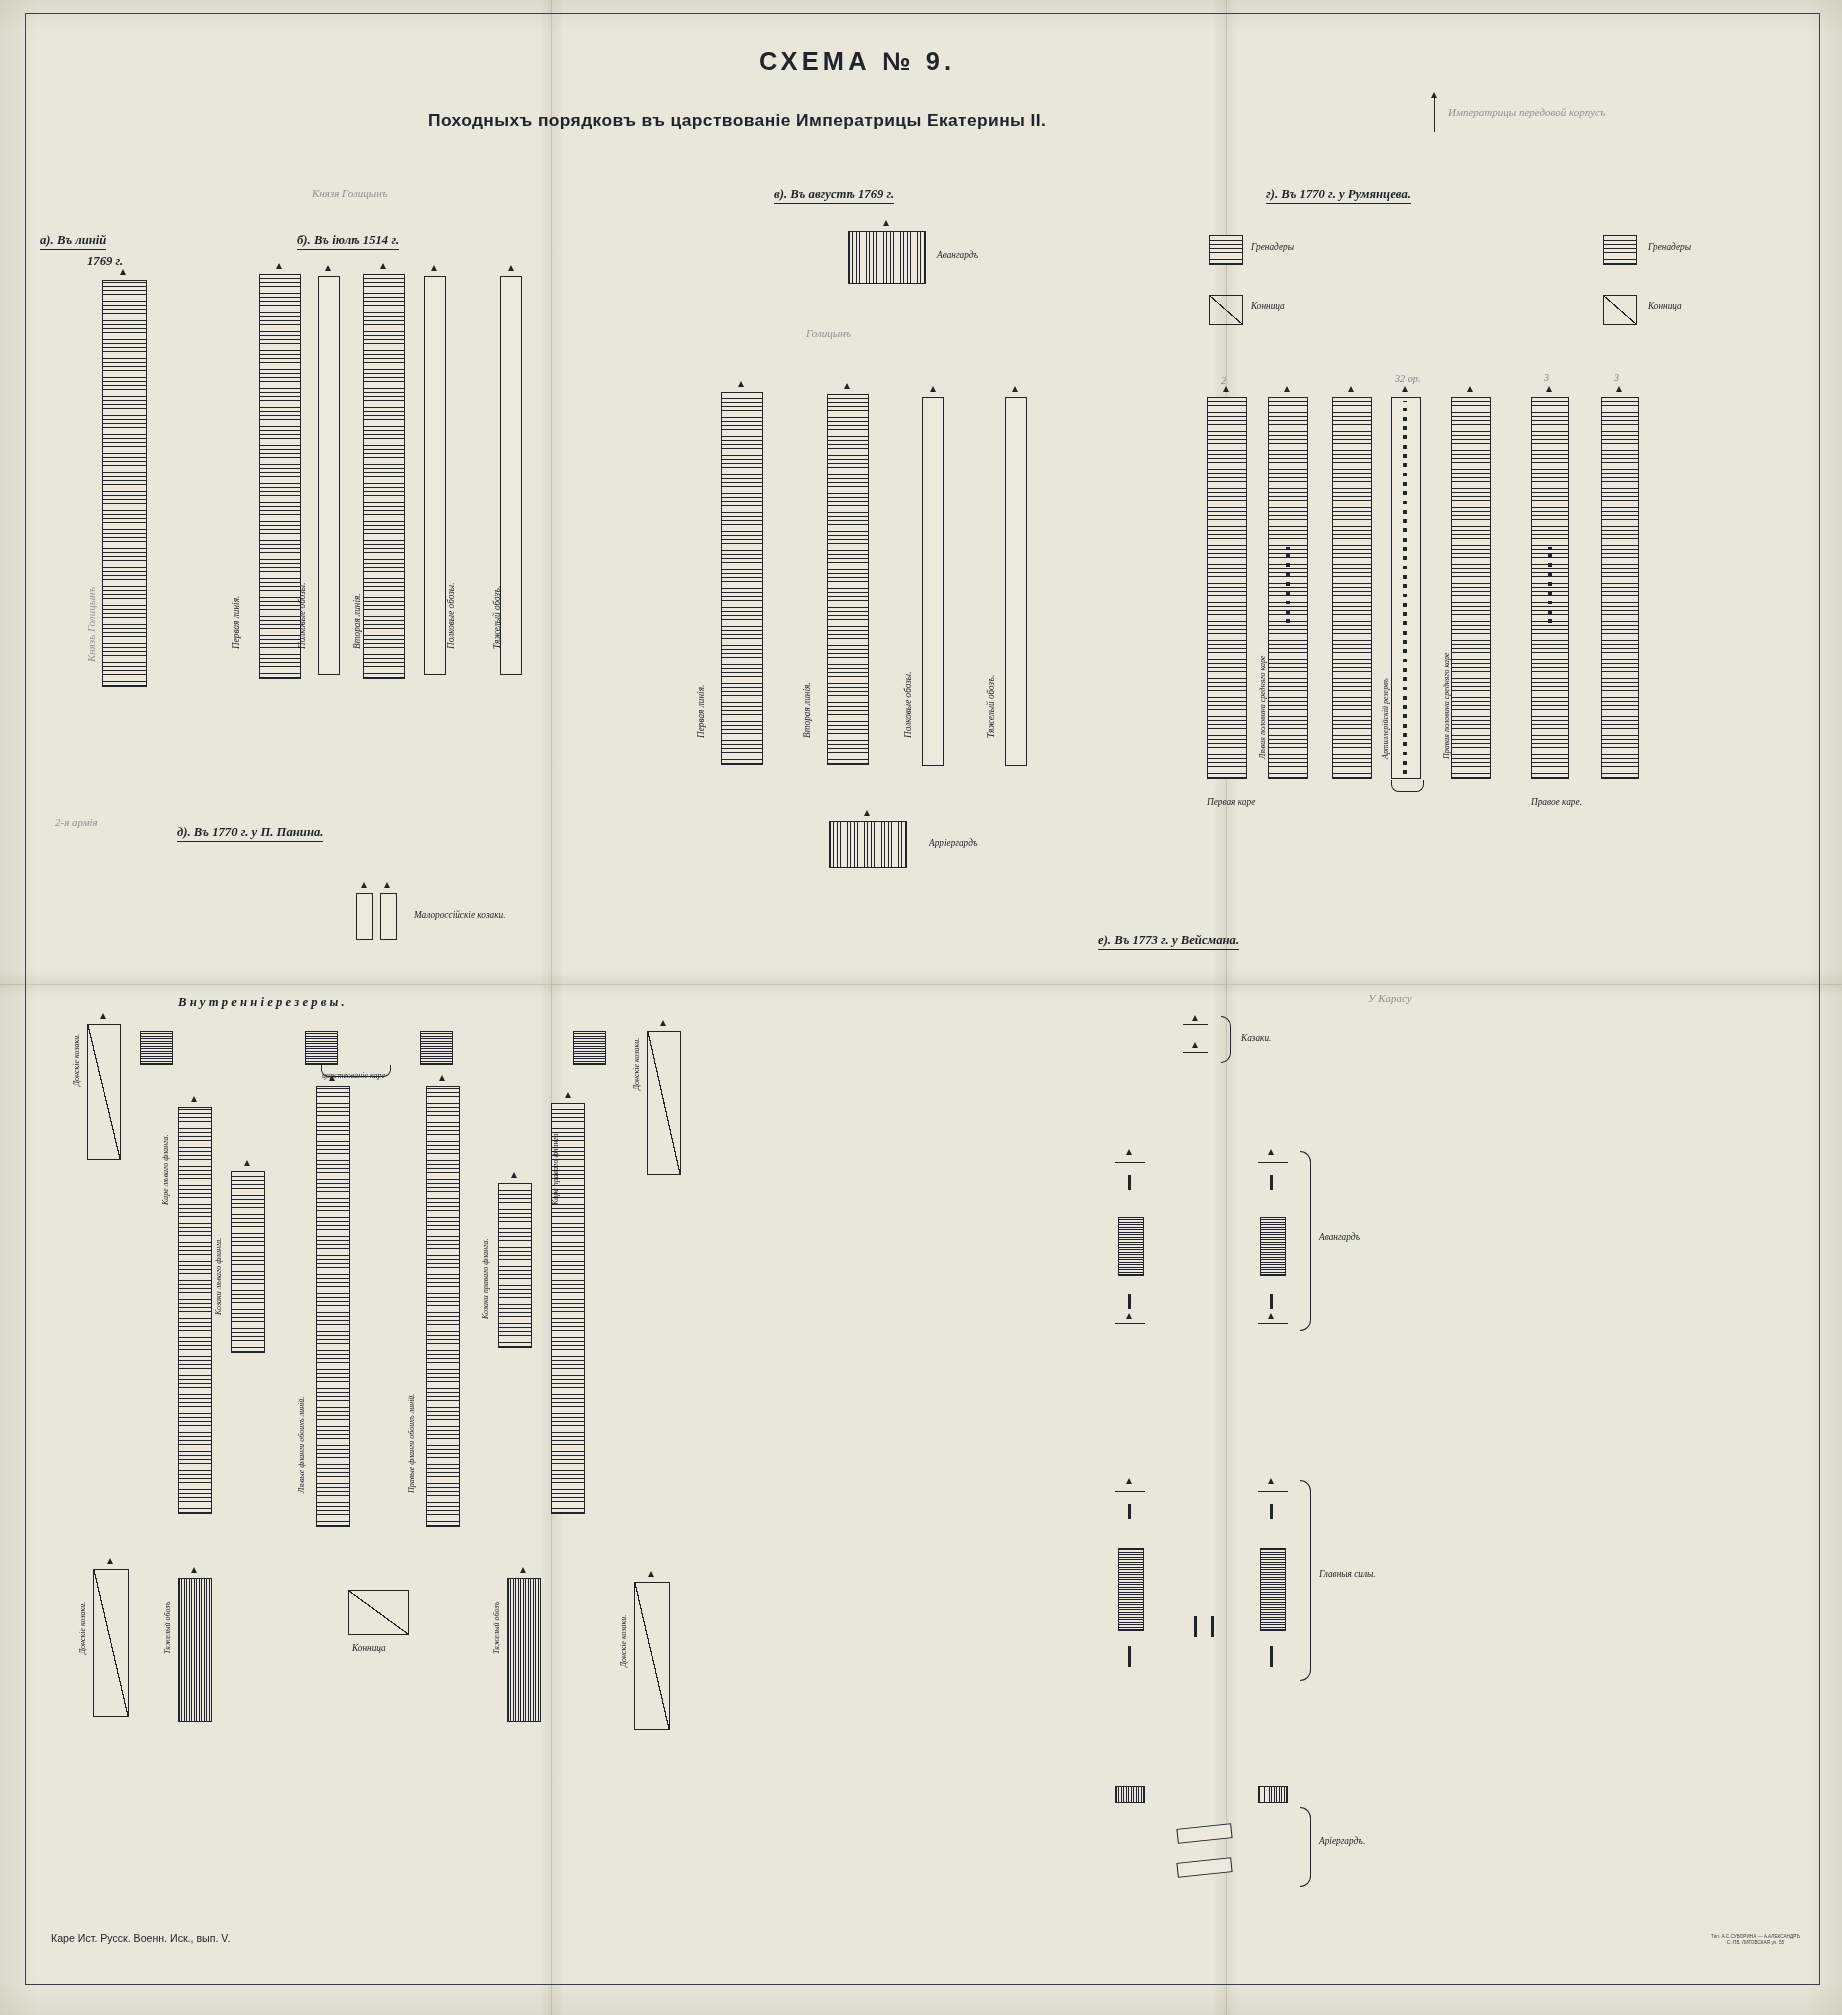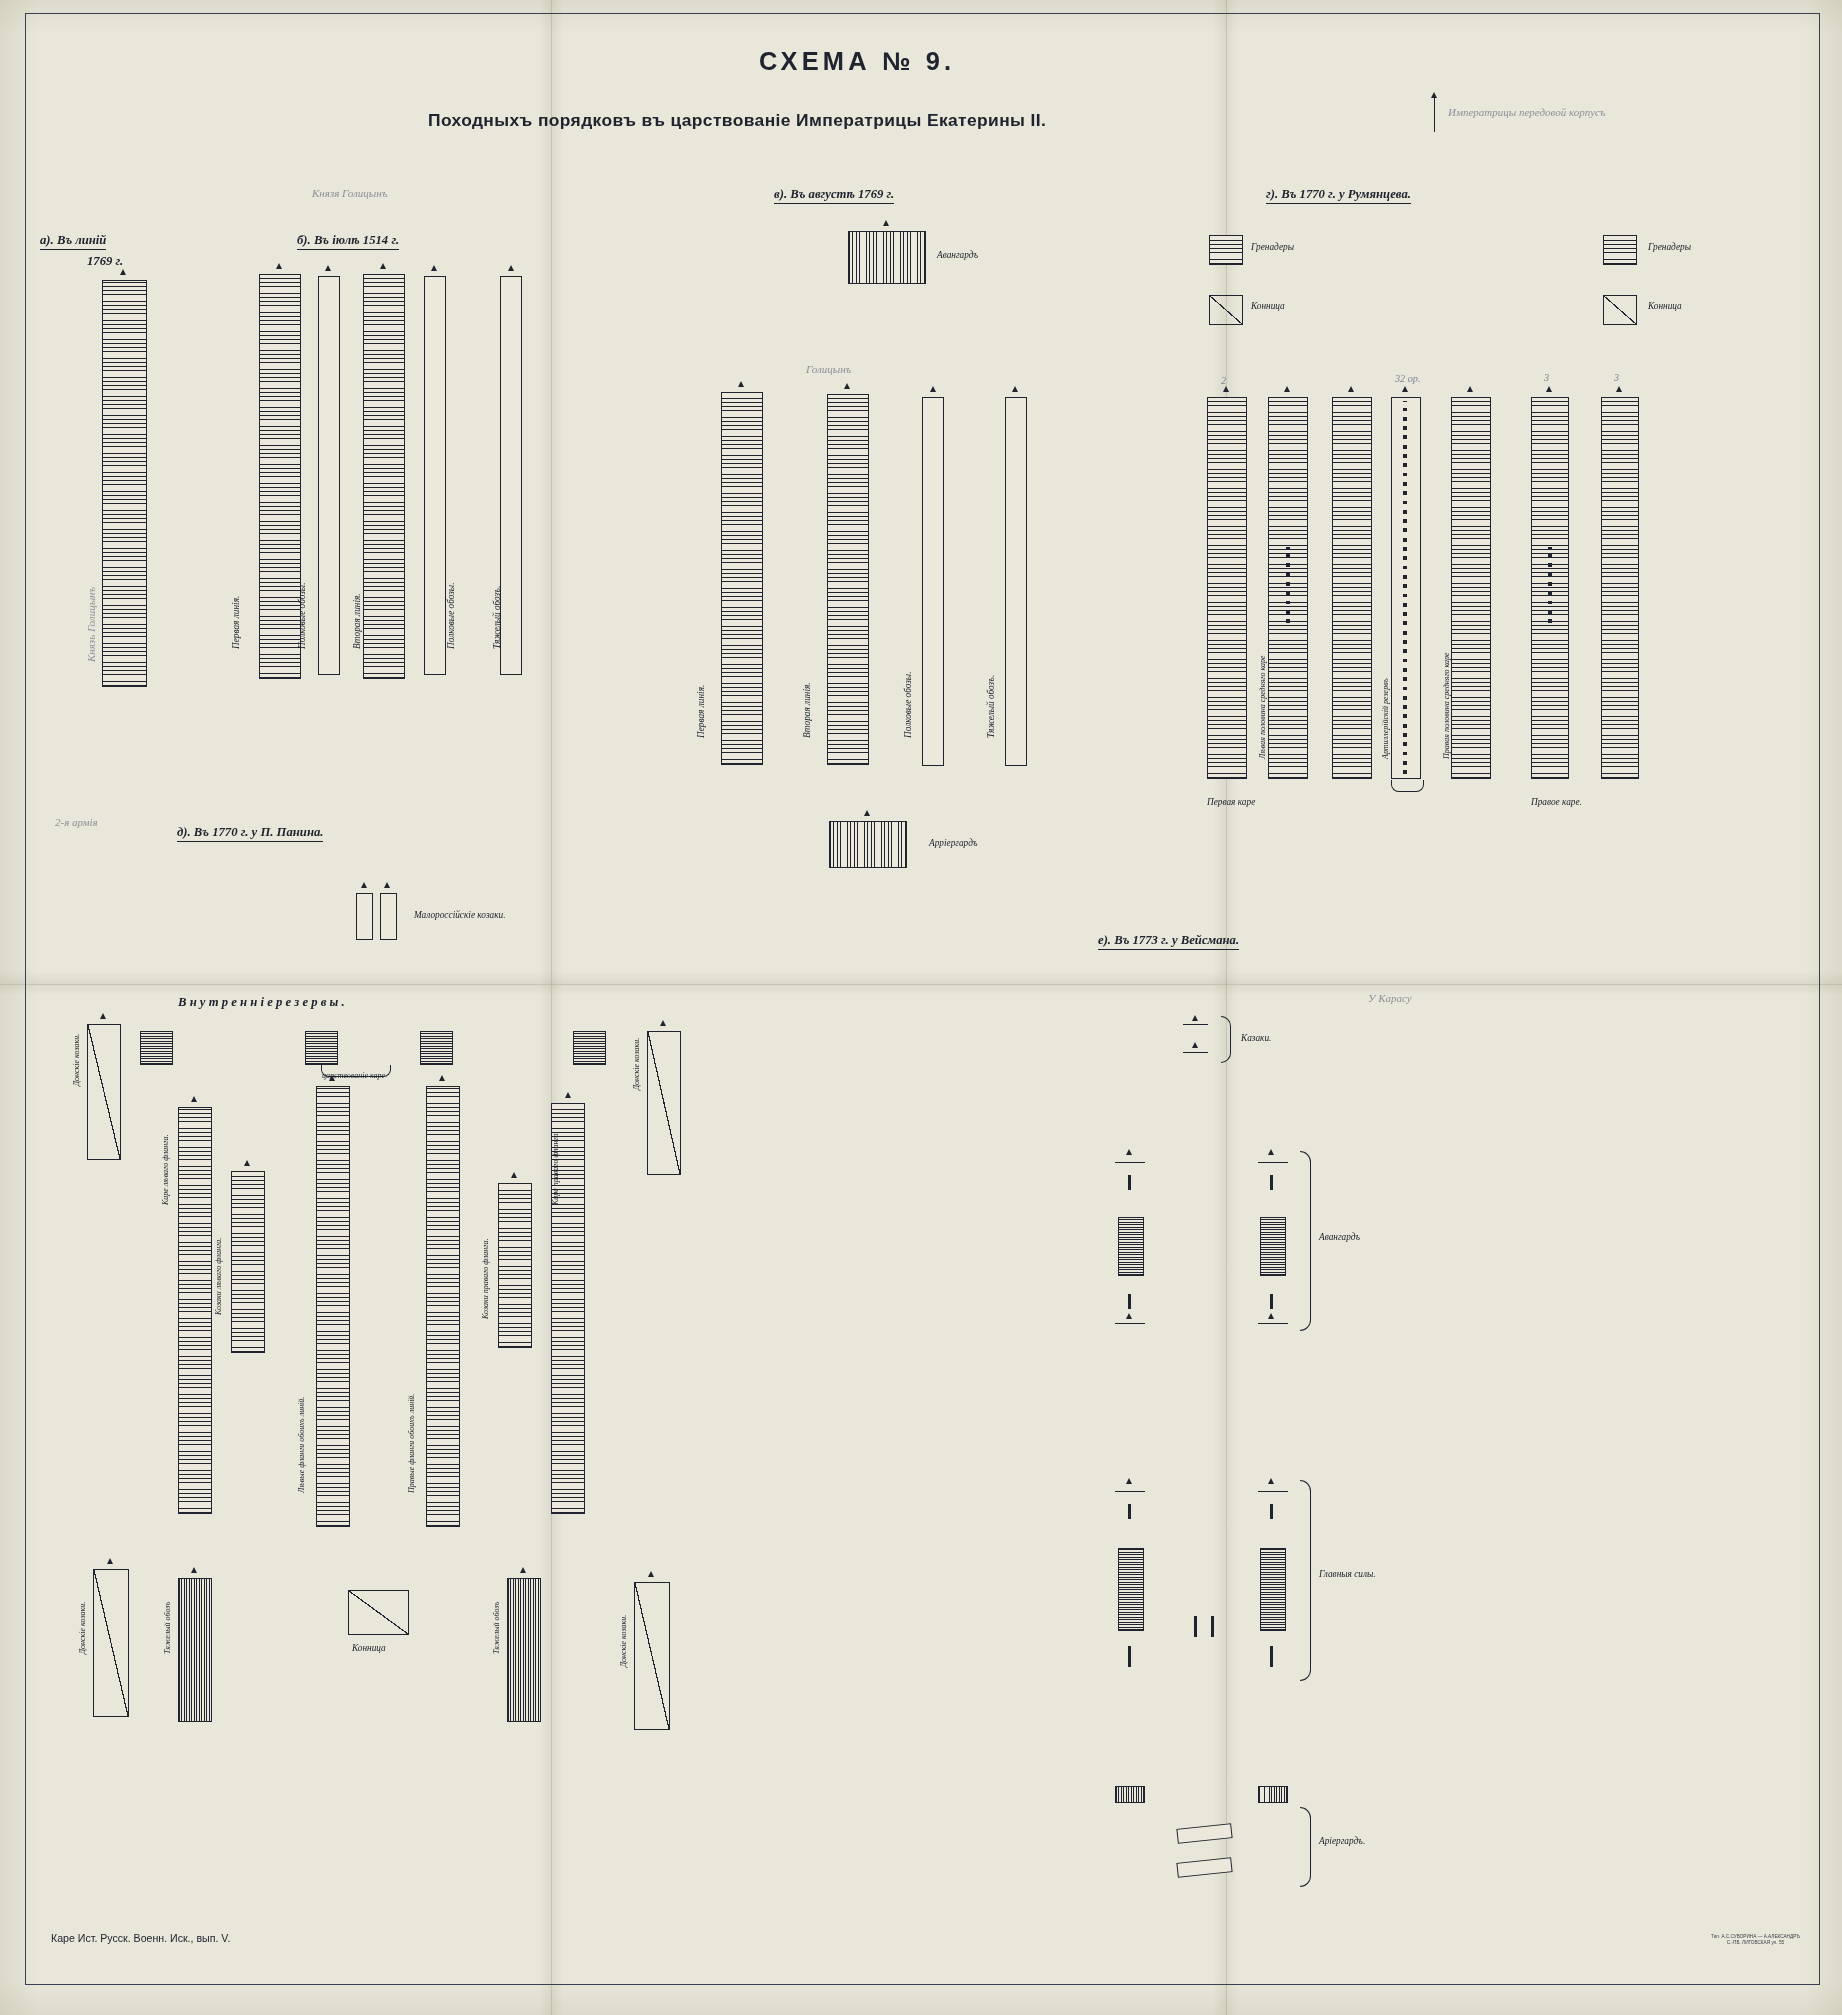--- a/index.html
+++ b/index.html
@@ -108,21 +108,21 @@
 
   <div class="blk plain" style="left:500px;top:276px;width:22px;height:399px;"></div>
   <div class="arrow" style="left:508px;top:265px;"></div>
   <div class="t lbl vert" style="left:492px;top:649px;transform:rotate(-90deg);">Тяжелый обозъ.</div>
 
   <div class="t sect uline" style="left:774px;top:187px;">в). Въ августѣ 1769 г.</div>
   <div class="blk hatch-v" style="left:848px;top:231px;width:78px;height:53px;"></div>
   <div class="arrow" style="left:883px;top:220px;"></div>
   <div class="t lbl" style="left:937px;top:250px;">Авангардъ</div>
 
-  <div class="t hand" style="left:806px;top:327px;margin-top:36px;">Голицынъ</div>
+  <div class="t hand" style="left:806px;top:327px;">Голицынъ</div>
 
   <div class="blk hatch-h" style="left:721px;top:392px;width:42px;height:373px;"></div>
   <div class="arrow" style="left:738px;top:381px;"></div>
   <div class="t lbl vert" style="left:696px;top:738px;transform:rotate(-90deg);">Первая линія.</div>
 
   <div class="blk hatch-h" style="left:827px;top:394px;width:42px;height:371px;"></div>
   <div class="arrow" style="left:844px;top:383px;"></div>
   <div class="t lbl vert" style="left:802px;top:738px;transform:rotate(-90deg);">Вторая линія.</div>
 
   <div class="blk plain" style="left:922px;top:397px;width:22px;height:369px;"></div>

